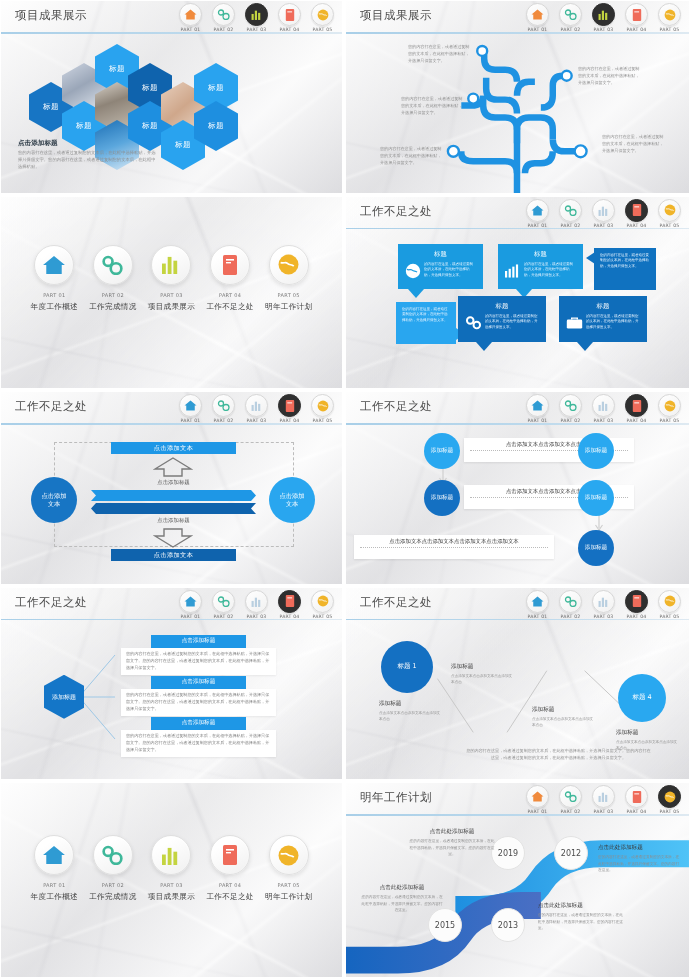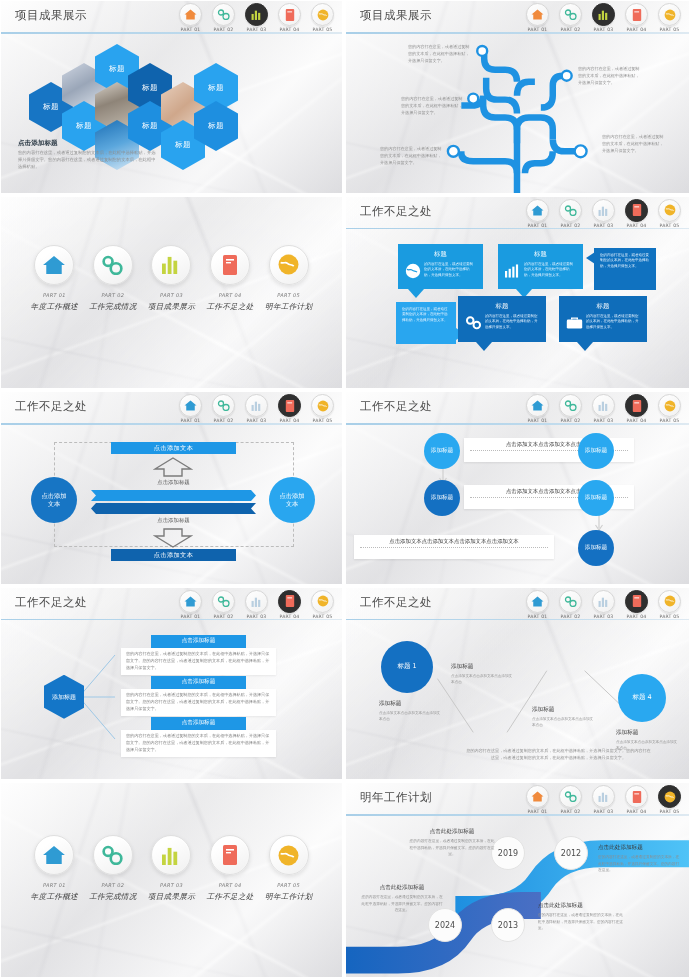--- a/index.html
+++ b/index.html
@@ -60,21 +60,21 @@
   .s1note { position:absolute; left:17px; top:105px; width:140px; }
   .s1note .h { font-size:6.6px; color:#2e3c48; font-weight:bold; margin-bottom:2px; }
   .s1note .p { font-size:4.3px; color:#8d8d8d; line-height:1.6; }
 
   
   .tree { position:absolute; inset:0; }
   .tlabel { position:absolute; width:62px; font-size:4.1px; color:#8d8d8d; line-height:1.7; }
   .tlabel.r { text-align:left; }
 
   
-  .agenda { position:absolute; left:0; right:0; top:48px; display:flex; justify-content:space-around; padding:0 24px;font-style:italic; }
+  .agenda { position:absolute; left:0; right:0; top:48px; display:flex; justify-content:space-around; padding:0 24px; }
   .ag { width:58px; text-align:center; }
   .ag .big { width:40px;height:40px;border-radius:50%; margin:0 auto;
      background:linear-gradient(150deg,#ffffff 25%,#f0f0f0 100%);
      border:1px solid #e0e0e0; display:flex;align-items:center;justify-content:center;
      box-shadow:0 2px 4px rgba(0,0,0,.10), inset 0 1px 2px #fff; }
   .ag .pt { font-size:5px; color:#7a7a7a; margin-top:7px; letter-spacing:.3px; }
   .ag .nm { font-size:7.6px; color:#3f3f3f; margin-top:4px; letter-spacing:.3px; }
 
   
   .bub { position:absolute; color:#fff; }
@@ -947,21 +947,21 @@
       <div class="yr" style="left:145px; top:20px;">
           <span>2019</span>
         </div>
       <div class="yr" style="left:208px; top:20px;align-items:center;">
           <span>2012</span>
         </div>
       <div class="yr" style="left:145px; top:92px;">
           <span>2013</span>
         </div>
       <div class="yr" style="left:82px; top:92px;">
-          <span>2024</span>
+          <span>2015</span>
         </div>
       <div class="rnote ctr" style="left:62px; top:12px; width:88px;">
         <div class="h">点击此处添加标题</div>
         <div class="p">您的内容打在这里，或者通过复制您的文本后，在此框中选择粘贴，并选择只保留文字。您的内容打在这里。</div>
       </div>
       <div class="rnote" style="left:252px; top:28px; width:84px;">
         <div class="h">点击此处添加标题</div>
         <div class="p">您的内容打在这里，或者通过复制您的文本后，在此框中选择粘贴，并选择只保留文字。您的内容打在这里。</div>
       </div>
       <div class="rnote ctr" style="left:14px; top:68px; width:84px;">

